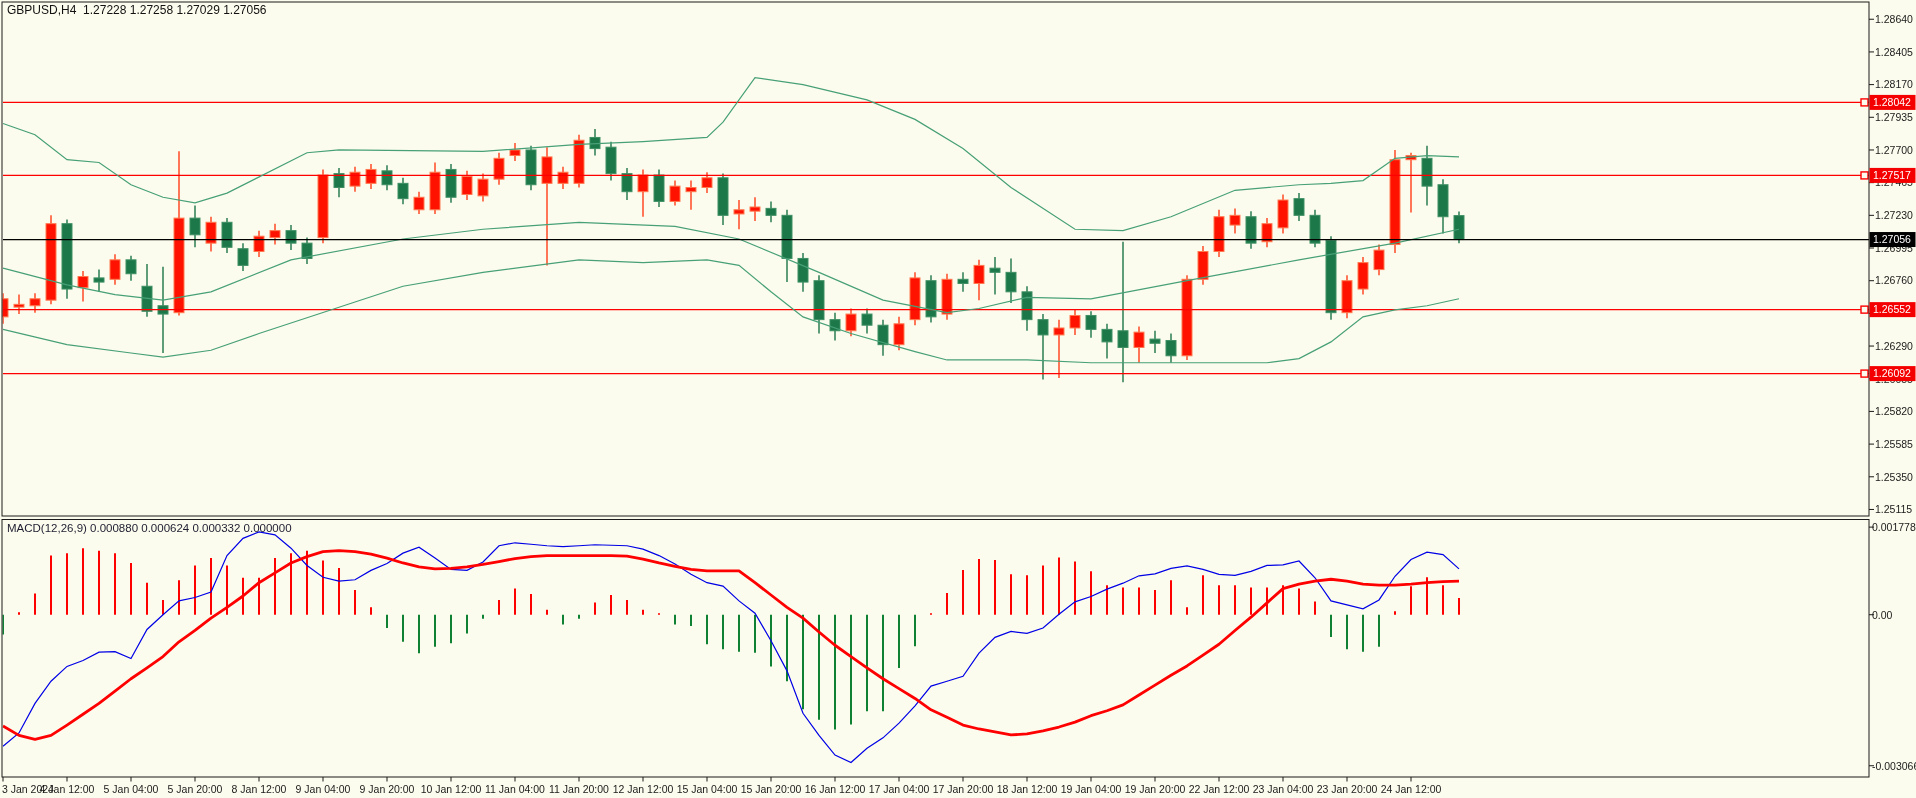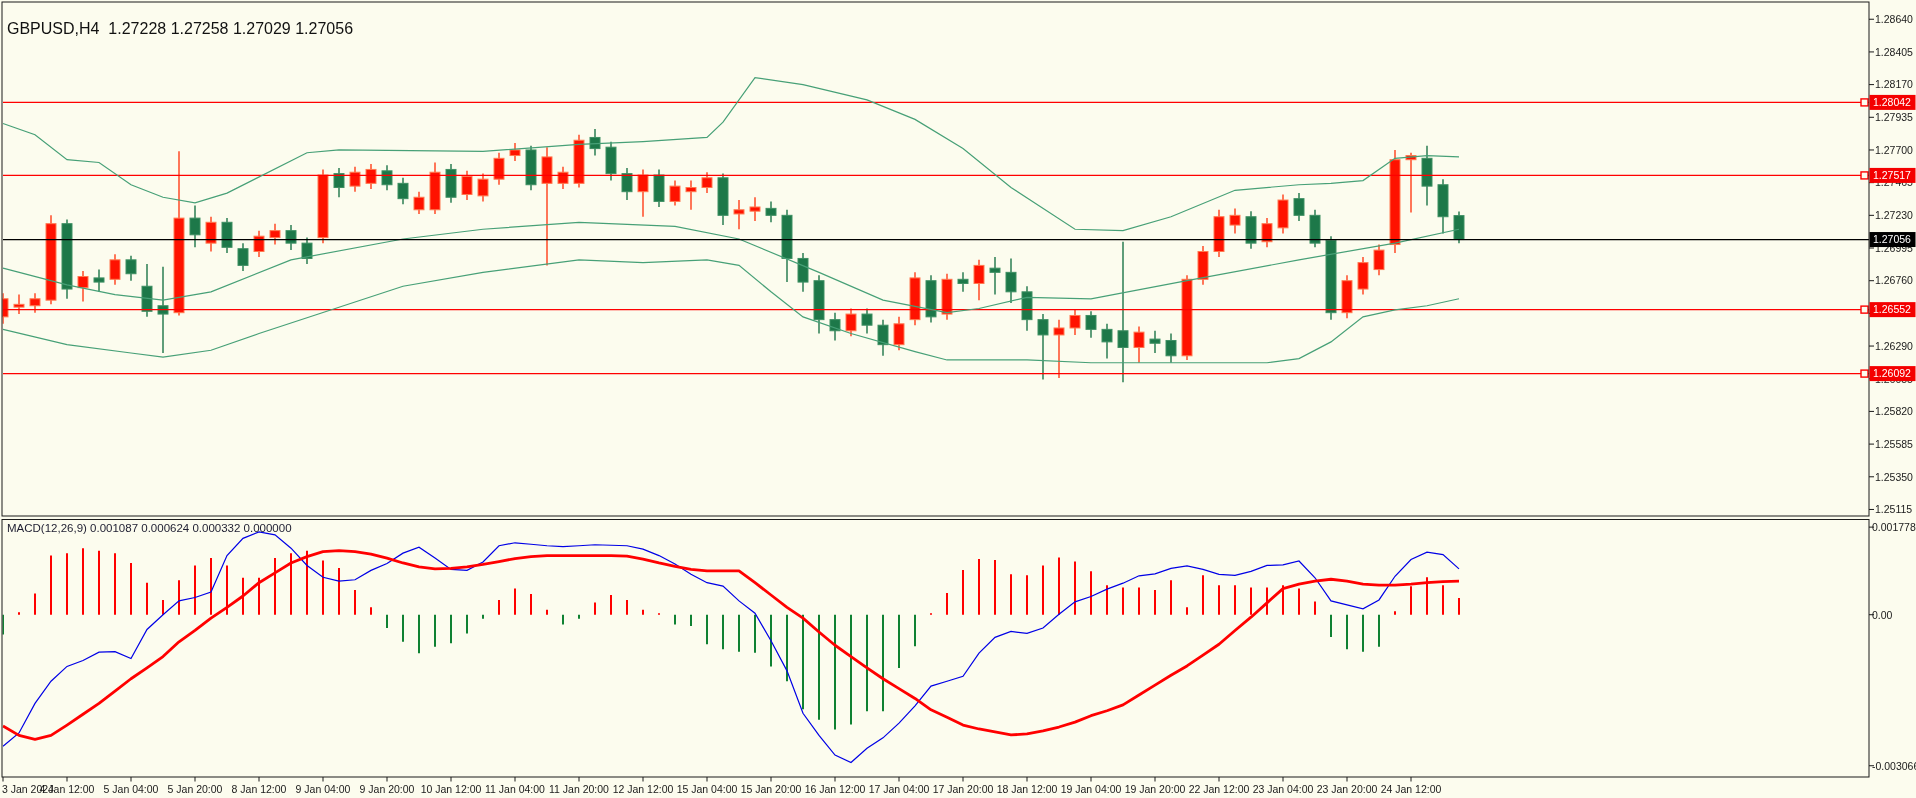--- a/index.html
+++ b/index.html
@@ -1,28 +1,28 @@
 <!DOCTYPE html>
 <html><head>
 <meta charset="utf-8">
 <style>
   html,body{margin:0;padding:0;width:1916px;height:798px;overflow:hidden;background:#FCFCEE;}
   body{font-family:"Liberation Sans",sans-serif;position:relative;}
   .overlay-label{position:absolute;white-space:pre;color:#1D1D30;pointer-events:none;}
-  #ohlc-title{left:7px;top:20px;font-size:16px;font-weight:400;color:#111111;}
+  #ohlc-title{left:7px;top:3px;font-size:12px;font-weight:400;color:#111111;}
   #macd-title{left:7px;top:522px;font-size:11.5px;color:#1D1D30;}
   svg text{font-family:"Liberation Sans",sans-serif;}
 </style>
 </head>
 <body>
 
 
 
 <div id="ohlc-title" class="overlay-label">GBPUSD,H4  1.27228 1.27258 1.27029 1.27056</div>
-<div id="macd-title" class="overlay-label">MACD(12,26,9) 0.001087 0.000624 0.000332 0.000000</div>
+<div id="macd-title" class="overlay-label">MACD(12,26,9) 0.000880 0.000624 0.000332 0.000000</div>
 
 <svg id="chart" width="1916" height="798" viewBox="0 0 1916 798">
     <rect x="0" y="0" width="1916" height="798" fill="#FCFCEE"></rect>
     <defs>
       <clipPath id="mainClip">
         <rect x="2.5" y="2.5" width="1866" height="513"></rect>
       </clipPath>
       <clipPath id="macdClip">
         <rect x="2.5" y="520" width="1866" height="256.5"></rect>
       </clipPath>

